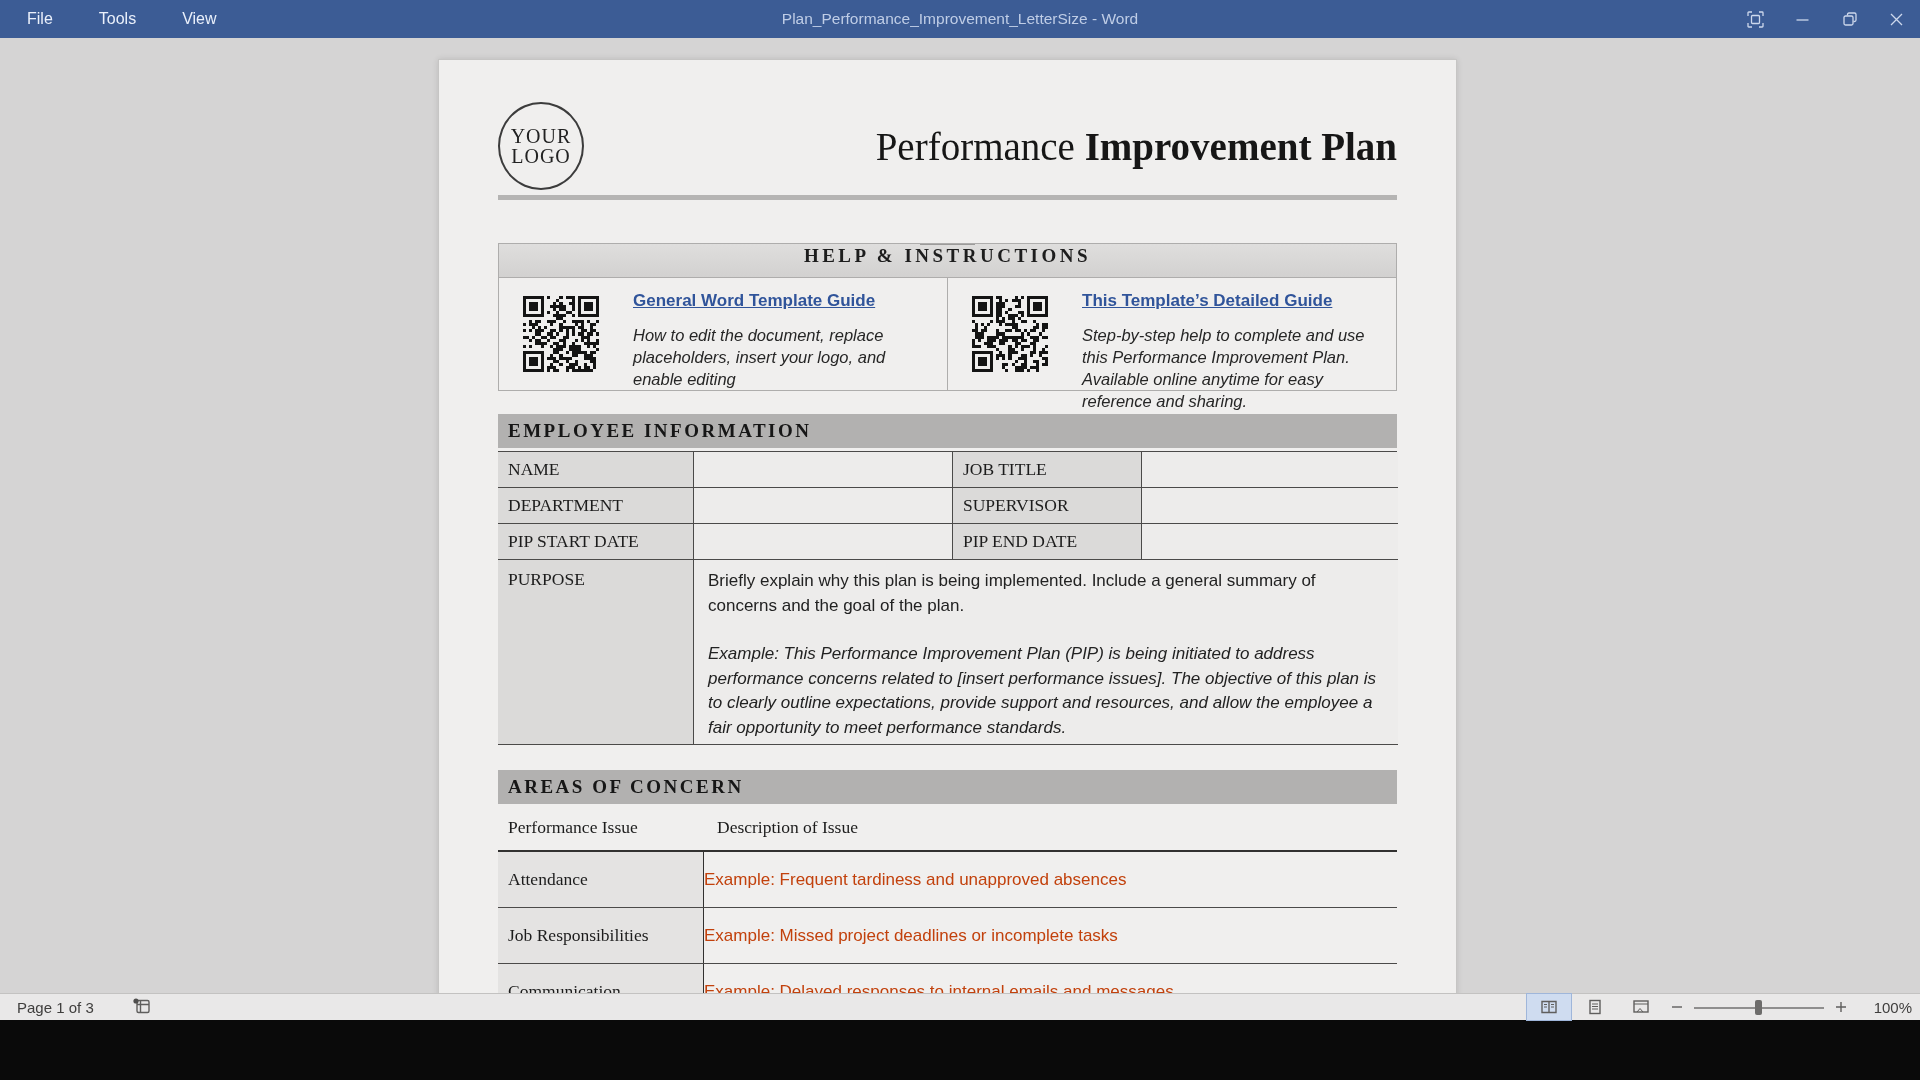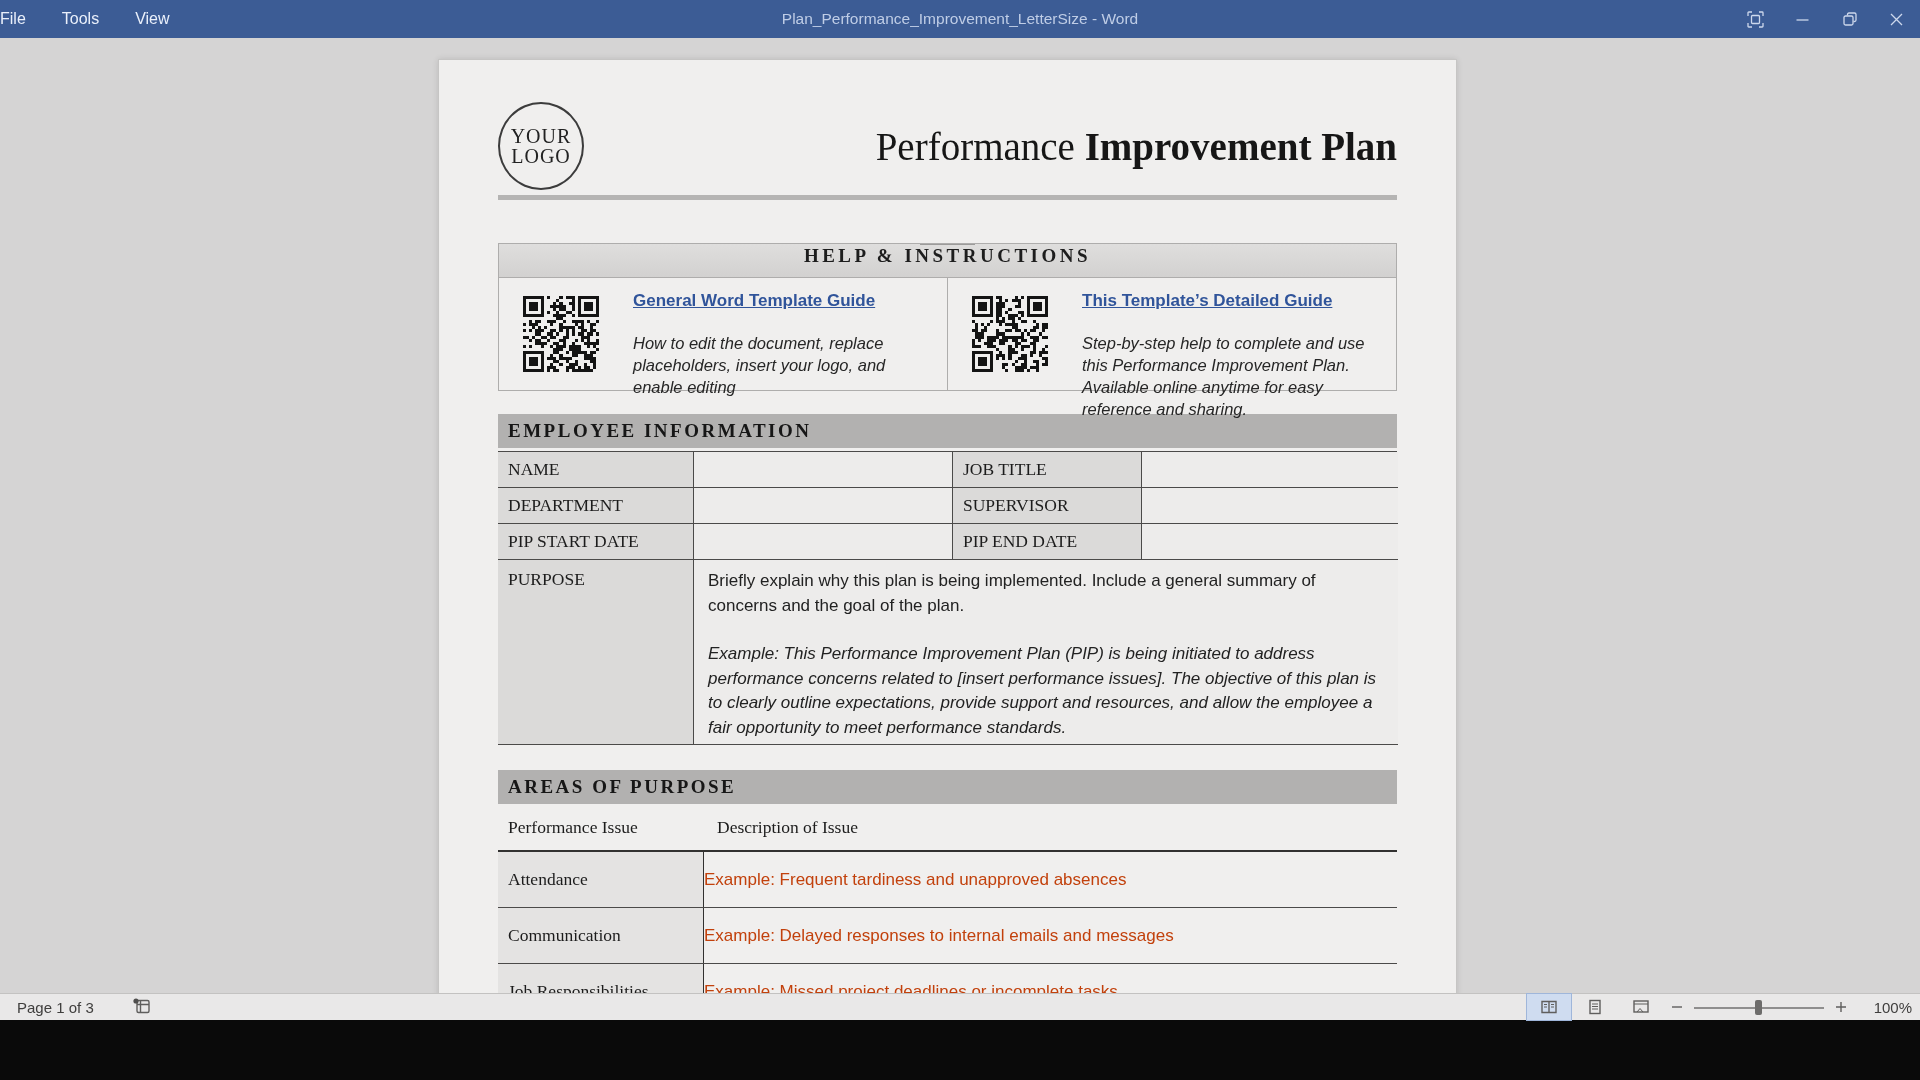--- a/index.html
+++ b/index.html
@@ -1,21 +1,21 @@
 <!DOCTYPE html>
 <html><head>
 <meta charset="utf-8">
 <style>
   * { box-sizing: border-box; margin: 0; padding: 0; }
   html,body { width:1920px; height:1080px; overflow:hidden; background:#0a0a0a;
               font-family:"Liberation Sans", sans-serif; }
 
   
   .titlebar { position:relative; height:38px; background:#3c5c95; display:flex; align-items:center; }
-  .menus { display:flex; gap:36px; }
+  .menus { display:flex; gap:46px; padding-left:27px; }
   .menu-item { color:#eaf0fb; font-size:16px; cursor:default; }
   .doc-title { position:absolute; left:50%; top:50%; transform:translate(-50%,-50%);
                color:#bfcde6; font-size:15.5px; white-space:nowrap; }
   .win-controls { position:absolute; right:0; top:0; height:38px; display:flex; }
   .win-btn { width:47px; height:38px; display:flex; align-items:center; justify-content:center; }
   .win-btn svg { stroke:#cdd8ec; fill:none; stroke-width:1.3; }
 
   
   .workspace { position:relative; height:955px; background:#d5d4d4; overflow:hidden; }
   .page { position:absolute; left:438px; top:21px; width:1019px; height:1400px;
@@ -39,21 +39,21 @@
   .help-head .line.l { width:55px; }
   .help-head .line.r { flex:1; }
   .help-title { font-family:"Liberation Serif", serif; font-weight:bold; font-size:19px;
                 letter-spacing:3.5px; color:#1d1d1d; padding:0 9px; }
   .help-row { display:flex; height:112px; }
   .help-cell { flex:1; display:flex; align-items:flex-start; padding:13px 12px 13px 24px; gap:34px; }
   .help-cell + .help-cell { border-left:1px solid #aeadac; }
   .qr { width:76px; height:76px; flex:0 0 76px; margin-top:5px; }
   .help-texts { flex:1; padding-right:6px; }
   .help-link { display:inline-block; color:#30549a; font-weight:bold; font-size:17px;
-               text-decoration:underline; margin-bottom:21px; }
+               text-decoration:underline; margin-bottom:13px; }
   .help-desc { font-style:italic; font-size:16.5px; color:#262626; line-height:22px; }
 
   
   .section-bar { height:34px; background:#b2b1b0; display:flex; align-items:center; padding-left:10px; }
   .section-bar span { font-family:"Liberation Serif", serif; font-weight:bold; font-size:19px;
                       letter-spacing:2.5px; color:#161616; }
   .mt-emp { margin-top:23px; }
   .mt-areas { margin-top:25px; }
 
   
@@ -623,37 +623,37 @@
       <div class="emp-cell emp-value bl"></div>
 
       <div class="emp-cell emp-label purpose-label">PURPOSE</div>
       <div class="emp-cell emp-value bl purpose-value">
         <div>Briefly explain why this plan is being implemented. Include a general summary of concerns and the goal of the plan.</div>
         <div class="purpose-example">Example: This Performance Improvement Plan (PIP) is being initiated to address performance concerns related to [insert performance issues]. The objective of this plan is to clearly outline expectations, provide support and resources, and allow the employee a fair opportunity to meet performance standards.</div>
       </div>
     </div>
 
     <div class="section-bar mt-areas">
-      <span>AREAS OF PURPOSE</span>
+      <span>AREAS OF CONCERN</span>
     </div>
     <div class="areas-head">
       <div class="c1">Performance Issue</div>
       <div class="c2">Description of Issue</div>
     </div>
     <div class="areas-row">
       <div class="area-name">Attendance</div>
       <div class="area-desc">Example: Frequent tardiness and unapproved absences</div>
     </div>
     <div class="areas-row">
+      <div class="area-name">Job Responsibilities</div>
+      <div class="area-desc">Example: Missed project deadlines or incomplete tasks</div>
+    </div>
+    <div class="areas-row">
       <div class="area-name">Communication</div>
       <div class="area-desc">Example: Delayed responses to internal emails and messages</div>
-    </div>
-    <div class="areas-row">
-      <div class="area-name">Job Responsibilities</div>
-      <div class="area-desc">Example: Missed project deadlines or incomplete tasks</div>
     </div>
 
   </div>
 </div>
 
 <div class="statusbar">
   <div class="sb-left">
     <span>Page 1 of 3</span>
     <span class="sb-icon">
       <svg width="19" height="18" viewBox="0 0 19 18">

